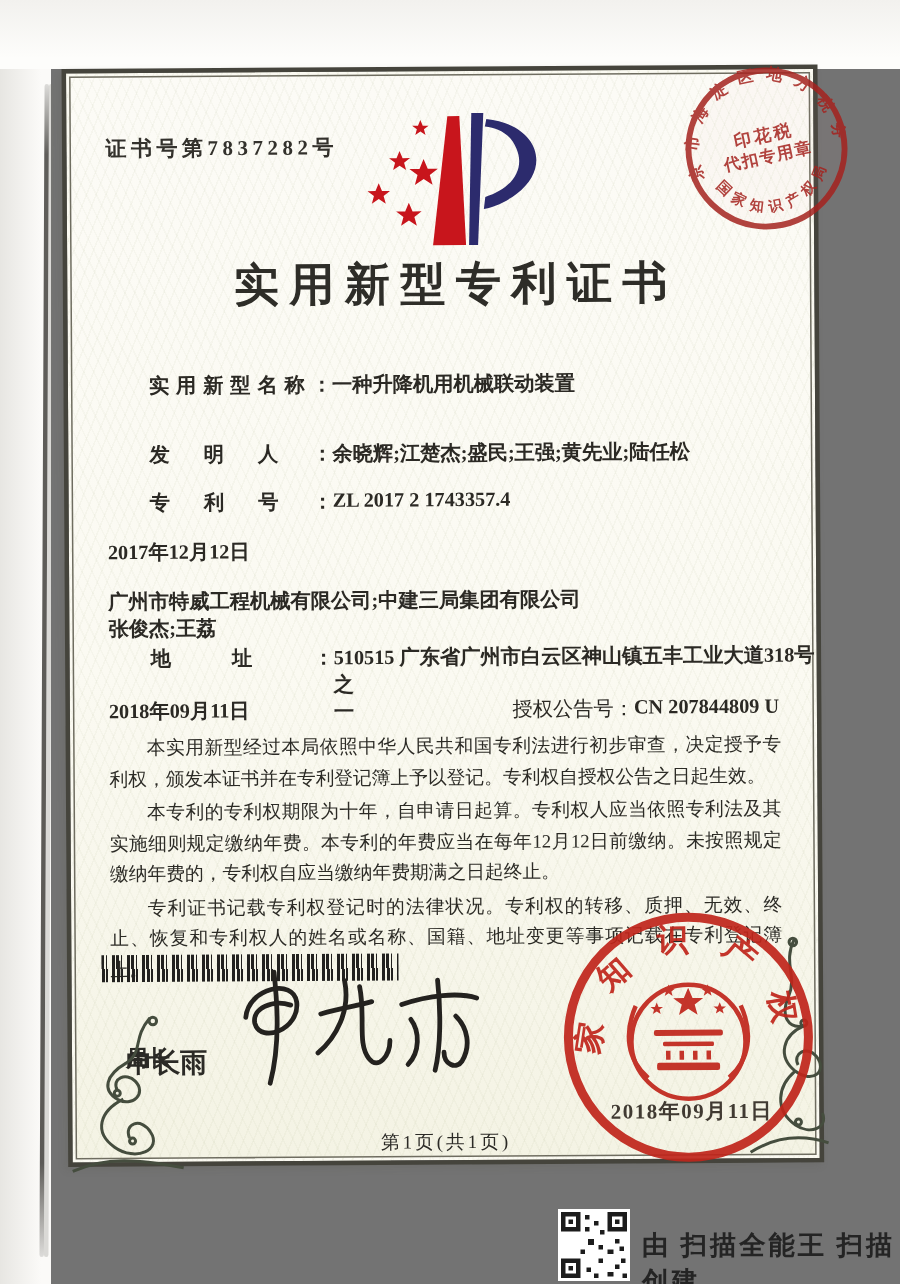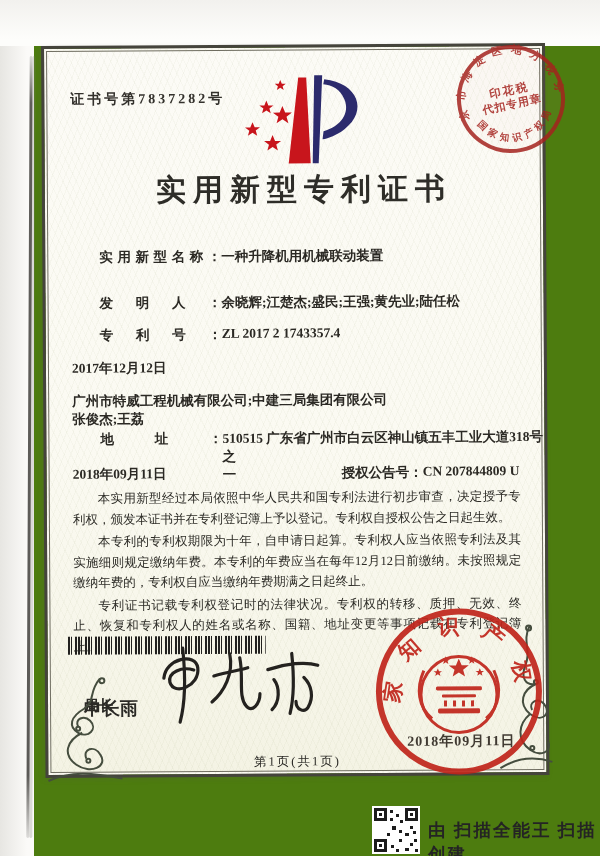--- a/index.html
+++ b/index.html
@@ -1,17 +1,17 @@
 <!DOCTYPE html>
 <html><head>
 <meta charset="utf-8">
 <style>
   html,body{margin:0;padding:0;}
   body{width:600px;height:856px;background:#fdfdfb;font-family:"Liberation Serif","DejaVu Serif",serif;}
-  .shot{position:relative;width:600px;height:856px;overflow:hidden;background:#4d7c0f;}
+  .shot{position:relative;width:600px;height:856px;overflow:hidden;background:#737373;}
   .abs{position:absolute;}
   
   .left-wash{left:0;top:0;width:34px;height:100%;background:linear-gradient(to right,#e7e6e2,#fbfaf8 80%);}
   .top-wash{left:0;top:0;width:100%;height:46px;background:linear-gradient(to bottom,#f2f1ee,#fdfdfb 85%);}
   .page-edge-line{left:28px;top:56px;width:3px;height:782px;border-radius:2px;
     background:linear-gradient(to bottom,rgba(50,49,45,.15),rgba(52,50,46,.78) 6%,rgba(52,50,46,.8) 92%,rgba(52,50,46,.15));
     box-shadow:3px 0 0 rgba(120,118,110,.25);transform:rotate(.25deg);}
   
   .frame{left:41px;top:46px;width:498px;height:726px;transform:rotate(-.35deg);transform-origin:top left;
     background:linear-gradient(180deg,#fcfbf6 0%,#fbfaf2 55%,#f4f3e4 100%);
@@ -21,21 +21,21 @@
                repeating-linear-gradient(64deg,rgba(150,160,110,.05) 0 1px,transparent 1px 6px);}
   .certno{left:26px;top:42px;font-size:14px;font-weight:bold;letter-spacing:3px;color:#33312c;}
   .logo{left:192px;top:24px;}
   .title{left:0;top:122px;width:498px;text-align:center;transform:translateX(10px);
     font-size:30px;font-weight:bold;letter-spacing:7px;color:#2e2d28;}
   .row{left:26px;display:flex;font-size:13.5px;color:#2b2924;}
   .flabel{display:inline-block;width:122px;font-weight:bold;text-align:justify;text-align-last:justify;flex:none;margin-left:28px;}
   .fvalue{font-weight:bold;max-width:352px;}
   .fvalue .v2{display:block;}
   .grant-no{left:295px;display:flex;font-size:13.5px;color:#2b2924;}
-  .grant-no .flabel2{font-weight:bold;text-align:center;}
+  .grant-no .flabel2{font-weight:normal;text-align:center;}
   .body-text{left:26px;top:440px;width:448px;font-size:12.5px;line-height:20.5px;color:#2c2b26;text-align:justify;}
   .body-text p{margin:0 0 2px 0;text-indent:2em;}
   .barcode{left:20px;top:588px;width:198px;height:18px;
     background:repeating-linear-gradient(90deg,#22211f 0 2px,transparent 2px 3px,#22211f 3px 4px,transparent 4px 7px,#22211f 7px 9px,transparent 9px 10px);}
   .signer-title{left:36px;top:648px;font-size:15px;font-weight:bold;color:#2b2a26;}
   .signer-name{left:36px;top:648px;font-size:18px;font-weight:bold;color:#2b2a26;}
   .signature{left:102px;top:594px;}
   .seal-main{left:324px;top:558px;opacity:.92;z-index:5;}
   .seal-date{left:330px;top:686px;width:166px;text-align:center;font-size:14px;font-weight:bold;
     letter-spacing:1px;color:#403a32;z-index:6;}

